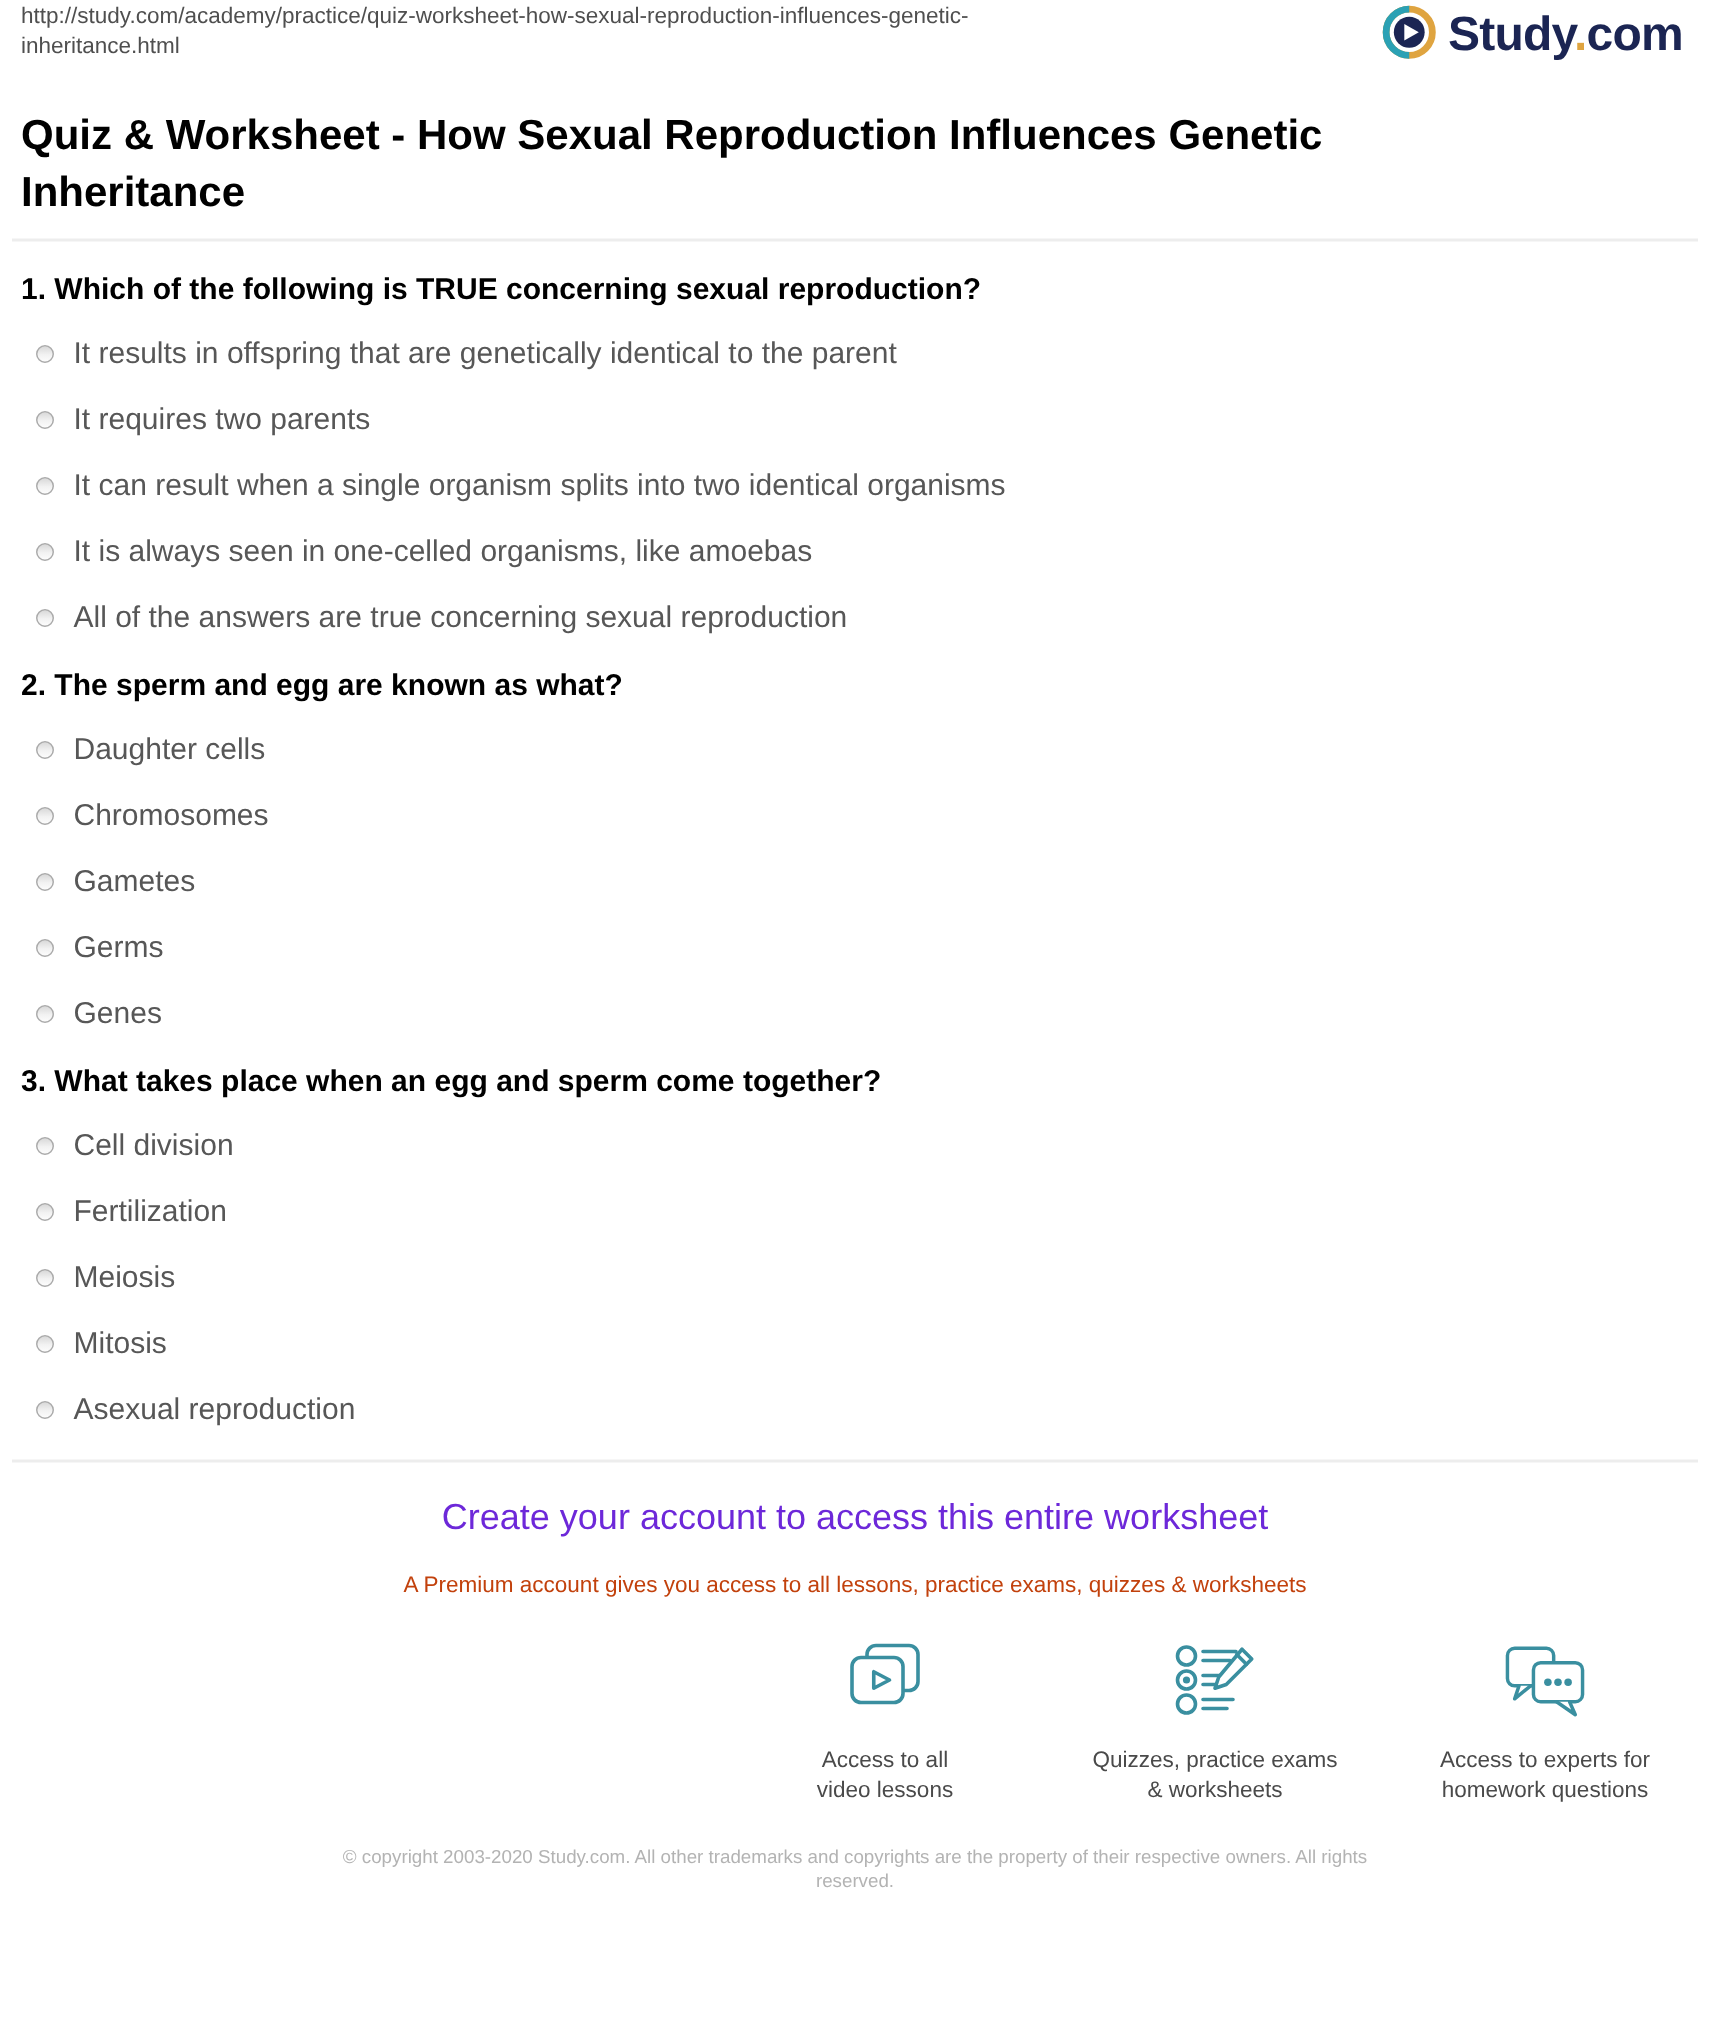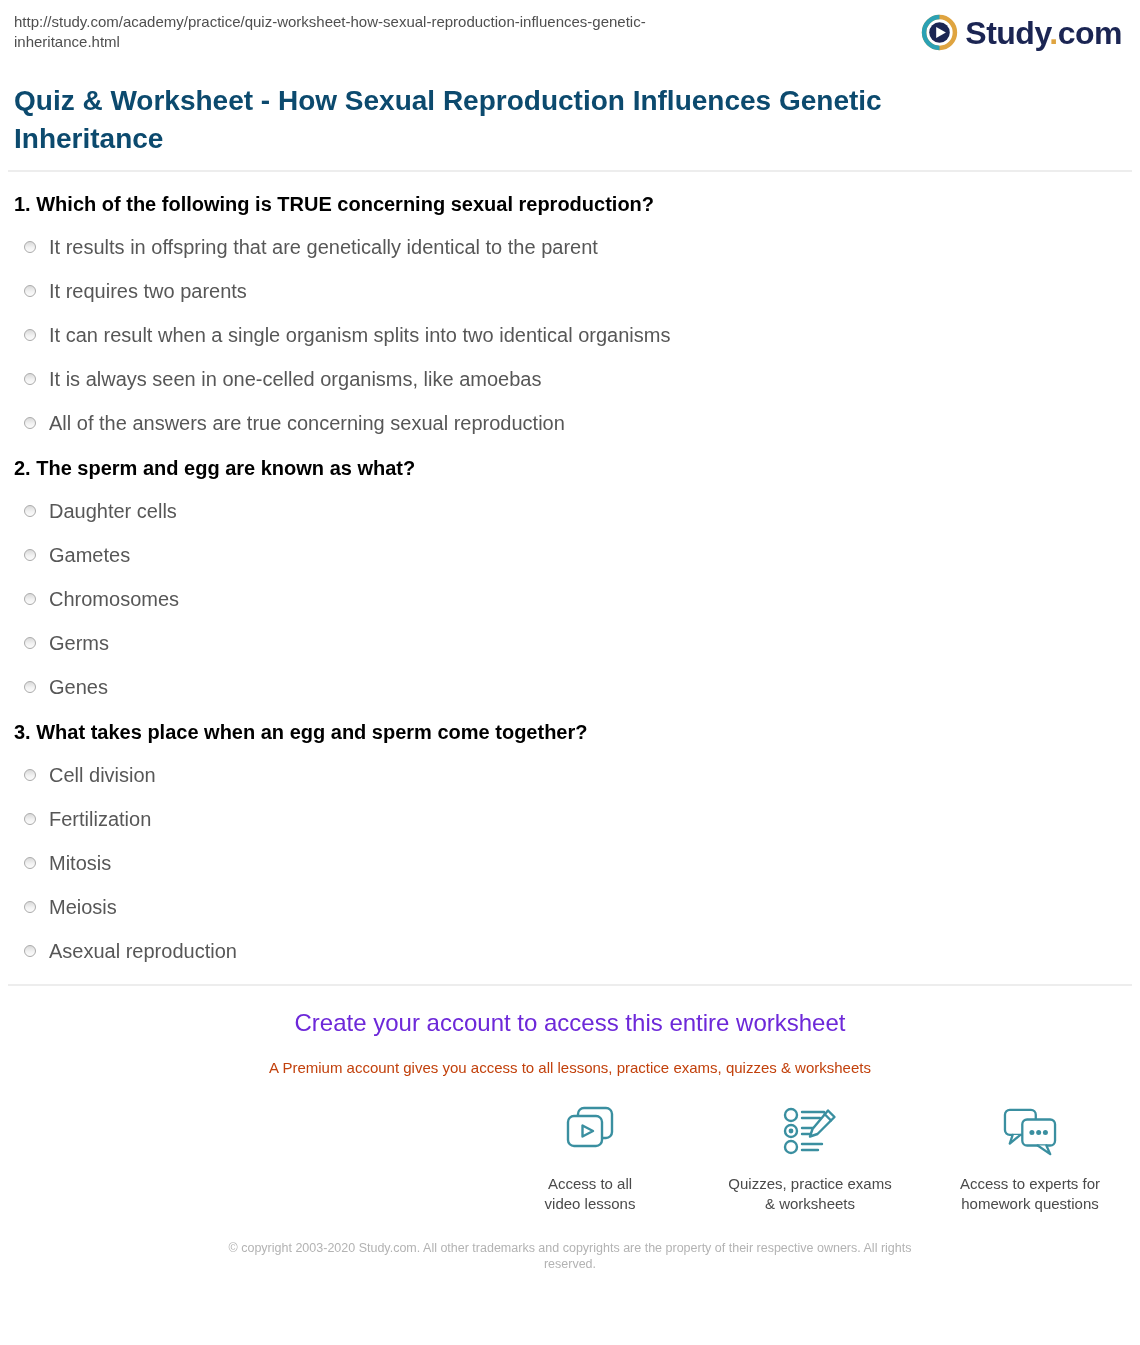--- a/index.html
+++ b/index.html
@@ -12,21 +12,21 @@
     position: relative;
     overflow: hidden;
   }
   .page { width: 1140px; min-height: 1345px; }
 
   
   .top-row {
     display: flex;
     justify-content: space-between;
     align-items: flex-start;
-    padding: 12px 18px 0 14px;
+    padding: 1px 18px 0 14px;
   }
   .url-text {
     max-width: 648px;
     font-size: 15px;
     line-height: 20px;
     color: #4f4f4f;
     overflow-wrap: break-word;
   }
   .logo {
     display: flex;
@@ -46,21 +46,21 @@
   }
   .logo-dot { color: #dfa440; }
 
   
   .page-title {
     margin: 30px 14px 0 14px;
     max-width: 880px;
     font-size: 28px;
     line-height: 38px;
     font-weight: 700;
-    color: #0c4a6e;
+    color: #000000;
   }
   .rule {
     border: none;
     border-top: 2px solid #ededed;
     margin: 12px 8px 14px 8px;
   }
   .rule-bottom {
     border: none;
     border-top: 2px solid #ededed;
     margin: 16px 8px 0 8px;
@@ -189,25 +189,25 @@
   </section>
 
   <section class="question">
     <h2 class="question-heading">2. The sperm and egg are known as what?</h2>
     <div class="option">
       <span class="radio"></span>
       <span>Daughter cells</span>
     </div>
     <div class="option">
       <span class="radio"></span>
+      <span>Chromosomes</span>
+    </div>
+    <div class="option">
+      <span class="radio"></span>
       <span>Gametes</span>
-    </div>
-    <div class="option">
-      <span class="radio"></span>
-      <span>Chromosomes</span>
     </div>
     <div class="option">
       <span class="radio"></span>
       <span>Germs</span>
     </div>
     <div class="option">
       <span class="radio"></span>
       <span>Genes</span>
     </div>
   </section>
@@ -217,25 +217,25 @@
     <div class="option">
       <span class="radio"></span>
       <span>Cell division</span>
     </div>
     <div class="option">
       <span class="radio"></span>
       <span>Fertilization</span>
     </div>
     <div class="option">
       <span class="radio"></span>
+      <span>Meiosis</span>
+    </div>
+    <div class="option">
+      <span class="radio"></span>
       <span>Mitosis</span>
-    </div>
-    <div class="option">
-      <span class="radio"></span>
-      <span>Meiosis</span>
     </div>
     <div class="option">
       <span class="radio"></span>
       <span>Asexual reproduction</span>
     </div>
   </section>
 
   <hr class="rule-bottom">
 
   <section class="signup">

